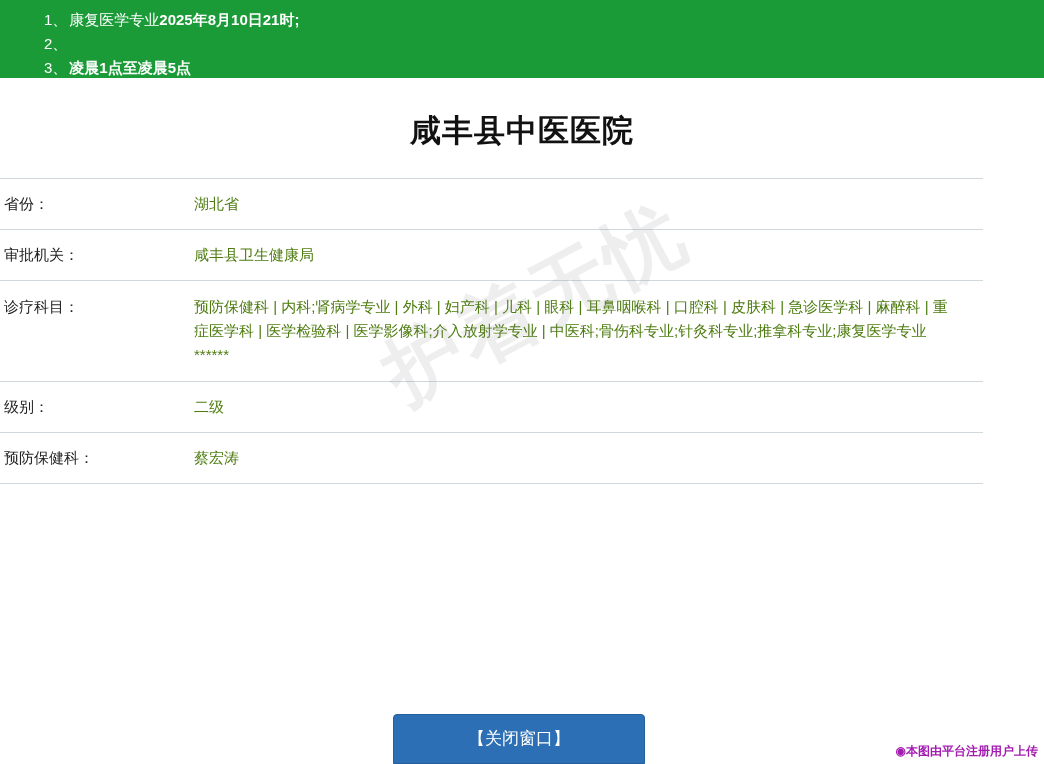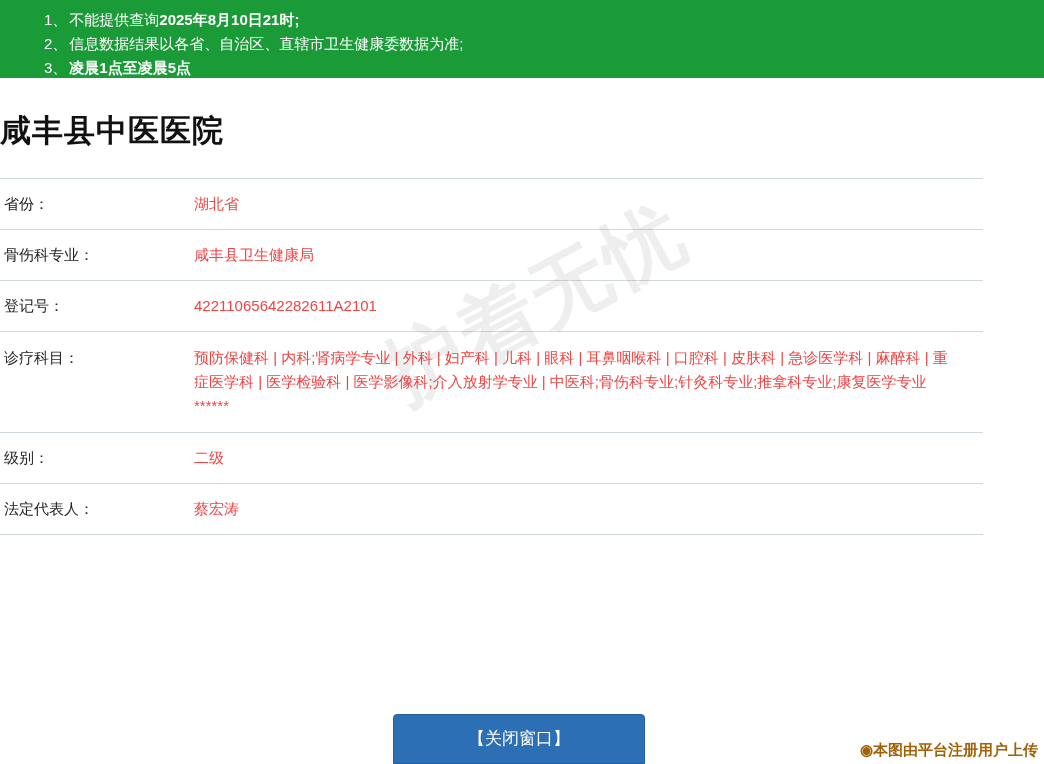--- a/index.html
+++ b/index.html
@@ -34,20 +34,21 @@
   }
   .notice-num {
     margin-right: 2px;
   }
   .notice-b {
     font-weight: bold;
   }
 
   
   .title {
+    text-align: center;
     font-size: 31px;
     font-weight: bold;
     color: #111;
     padding-top: 32px;
     padding-bottom: 26px;
     letter-spacing: 1px;
   }
 
   
   .info-table {
@@ -68,21 +69,21 @@
     line-height: 24px;
   }
   td.label {
     width: 190px;
     padding-left: 4px;
     color: #222;
     font-weight: normal;
   }
   td.value {
     padding-right: 27px;
-    color: #ef4444;
+    color: #4d7c0f;
   }
   .row-tall td {
     padding-top: 14px;
     padding-bottom: 14px;
   }
 
   
   .watermark {
     position: absolute;
     left: 372px;
@@ -119,75 +120,70 @@
     font-family: "Liberation Sans", sans-serif;
     cursor: pointer;
     text-align: center;
     line-height: 46px;
     padding: 0;
   }
   .upload-note {
     position: absolute;
     right: 6px;
     bottom: 4px;
-    font-size: 15px;
+    font-size: 12px;
     font-weight: bold;
-    color: #a16207;
+    color: #a21caf;
     white-space: nowrap;
     font-family: Liberation Serif, serif;
   }
 </style>
 </head>
 <body>
 
 <div class="notice">
   <div class="notice-line">
     <span class="notice-num">1、</span>
-    <span>不能提供查询</span>
+    <span>康复医学专业</span>
     <span class="notice-b">2025年8月10日21时</span>
     <span class="notice-b">;</span>
   </div>
   <div class="notice-line">
     <span class="notice-num">2、</span>
-    <span>信息数据结果以各省、自治区、直辖市卫生健康委数据为准;</span>
   </div>
   <div class="notice-line">
     <span class="notice-num">3、</span>
     <span class="notice-b">凌晨1点至凌晨5点</span>
   </div>
 </div>
 
 <div class="title">咸丰县中医医院</div>
 
 <div class="watermark">护着无忧</div>
 
 <table class="info-table">
   <tbody>
     <tr>
       <td class="label">省份：</td>
       <td class="value">湖北省</td>
     </tr>
     <tr>
-      <td class="label">骨伤科专业：</td>
+      <td class="label">审批机关：</td>
       <td class="value">咸丰县卫生健康局</td>
-    </tr>
-    <tr>
-      <td class="label">登记号：</td>
-      <td class="value">42211065642282611A2101</td>
     </tr>
     <tr class="row-tall">
       <td class="label">诊疗科目：</td>
       <td class="value">预防保健科 | 内科;肾病学专业 | 外科 | 妇产科 | 儿科 | 眼科 | 耳鼻咽喉科 | 口腔科 | 皮肤科 | 急诊医学科 | 麻醉科 | 重症医学科 | 医学检验科 | 医学影像科;介入放射学专业 | 中医科;骨伤科专业;针灸科专业;推拿科专业;康复医学专业******</td>
     </tr>
     <tr>
       <td class="label">级别：</td>
       <td class="value">二级</td>
     </tr>
     <tr>
-      <td class="label">法定代表人：</td>
+      <td class="label">预防保健科：</td>
       <td class="value">蔡宏涛</td>
     </tr>
   </tbody>
 </table>
 
 <div class="footer">
   <button class="close-btn">【关闭窗口】</button>
   <div class="upload-note">◉本图由平台注册用户上传</div>
 </div>
 

